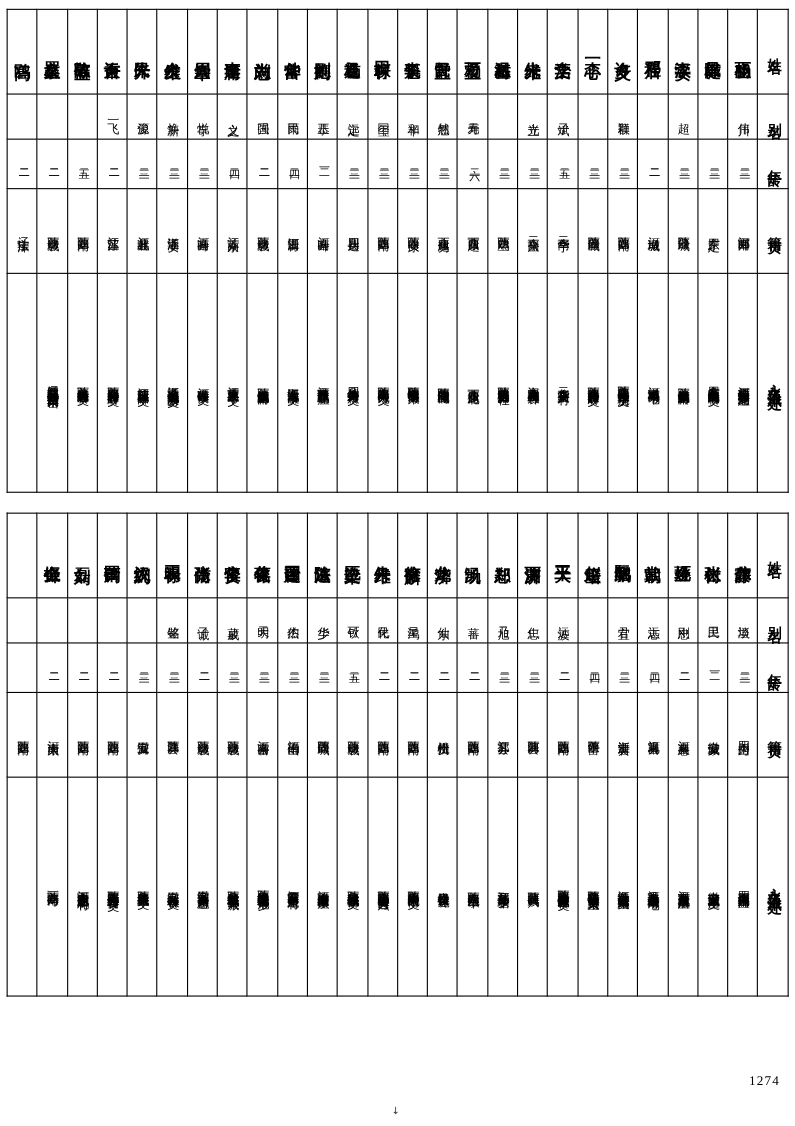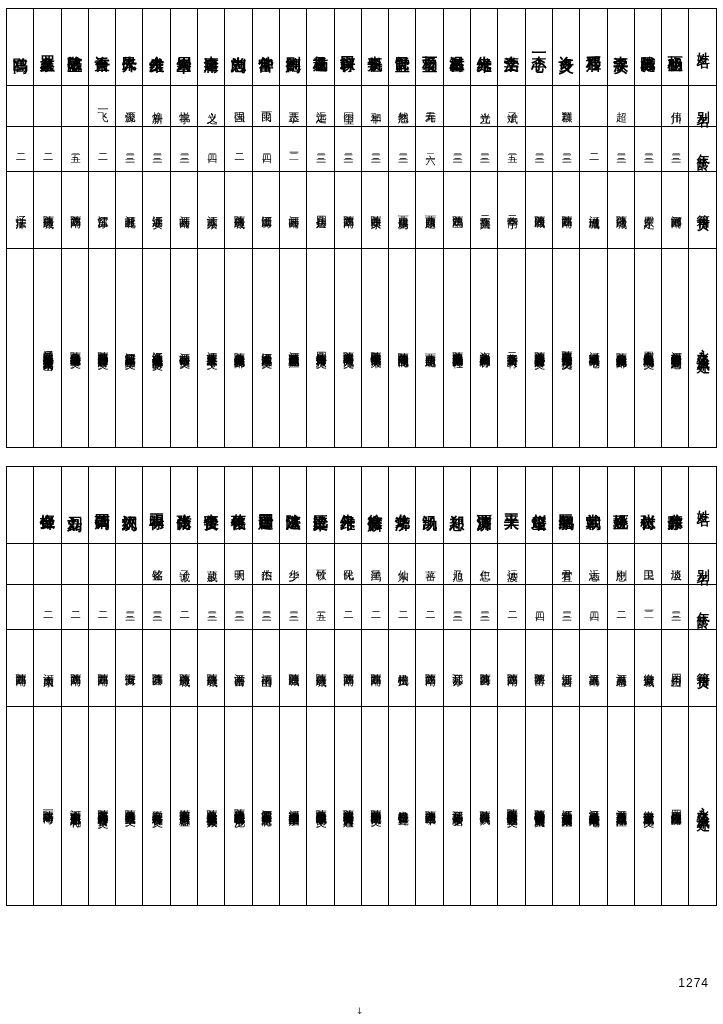--- a/index.html
+++ b/index.html
@@ -89,21 +89,21 @@
   .row-addr td { height: 192px; }
 
   .block-gap {
     height: 18px;
   }
   .page-number {
     position: absolute;
     right: 14px;
     bottom: 34px;
     font-size: 12px;
-    font-family: Liberation Sans, sans-serif;
+    font-family: Liberation Serif, serif;
     letter-spacing: 1px;
   }
   .footer-tick {
     position: absolute;
     left: 356px;
     bottom: 8px;
     font-size: 9px;
     color: #333;
   }
 </style>

